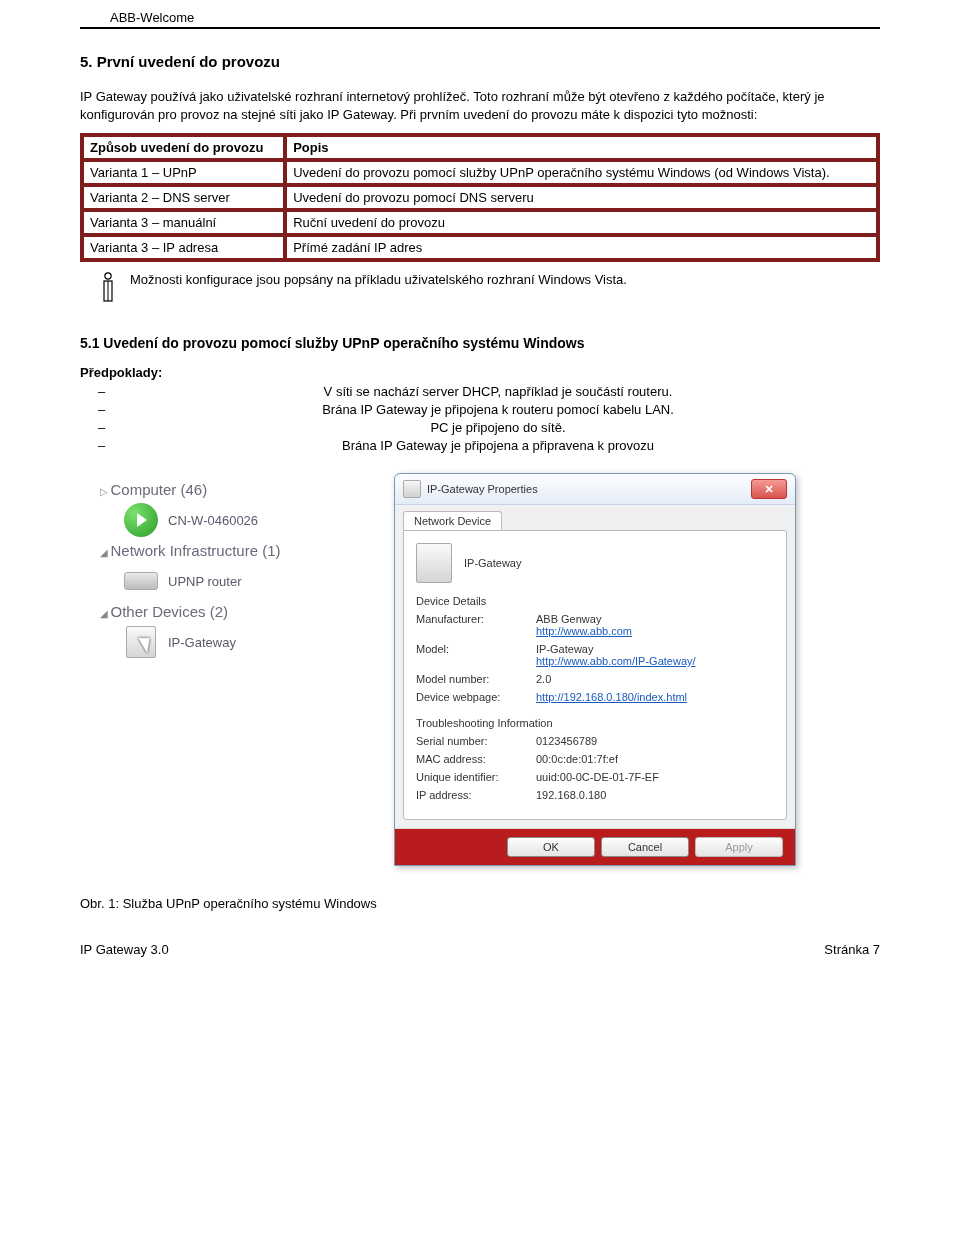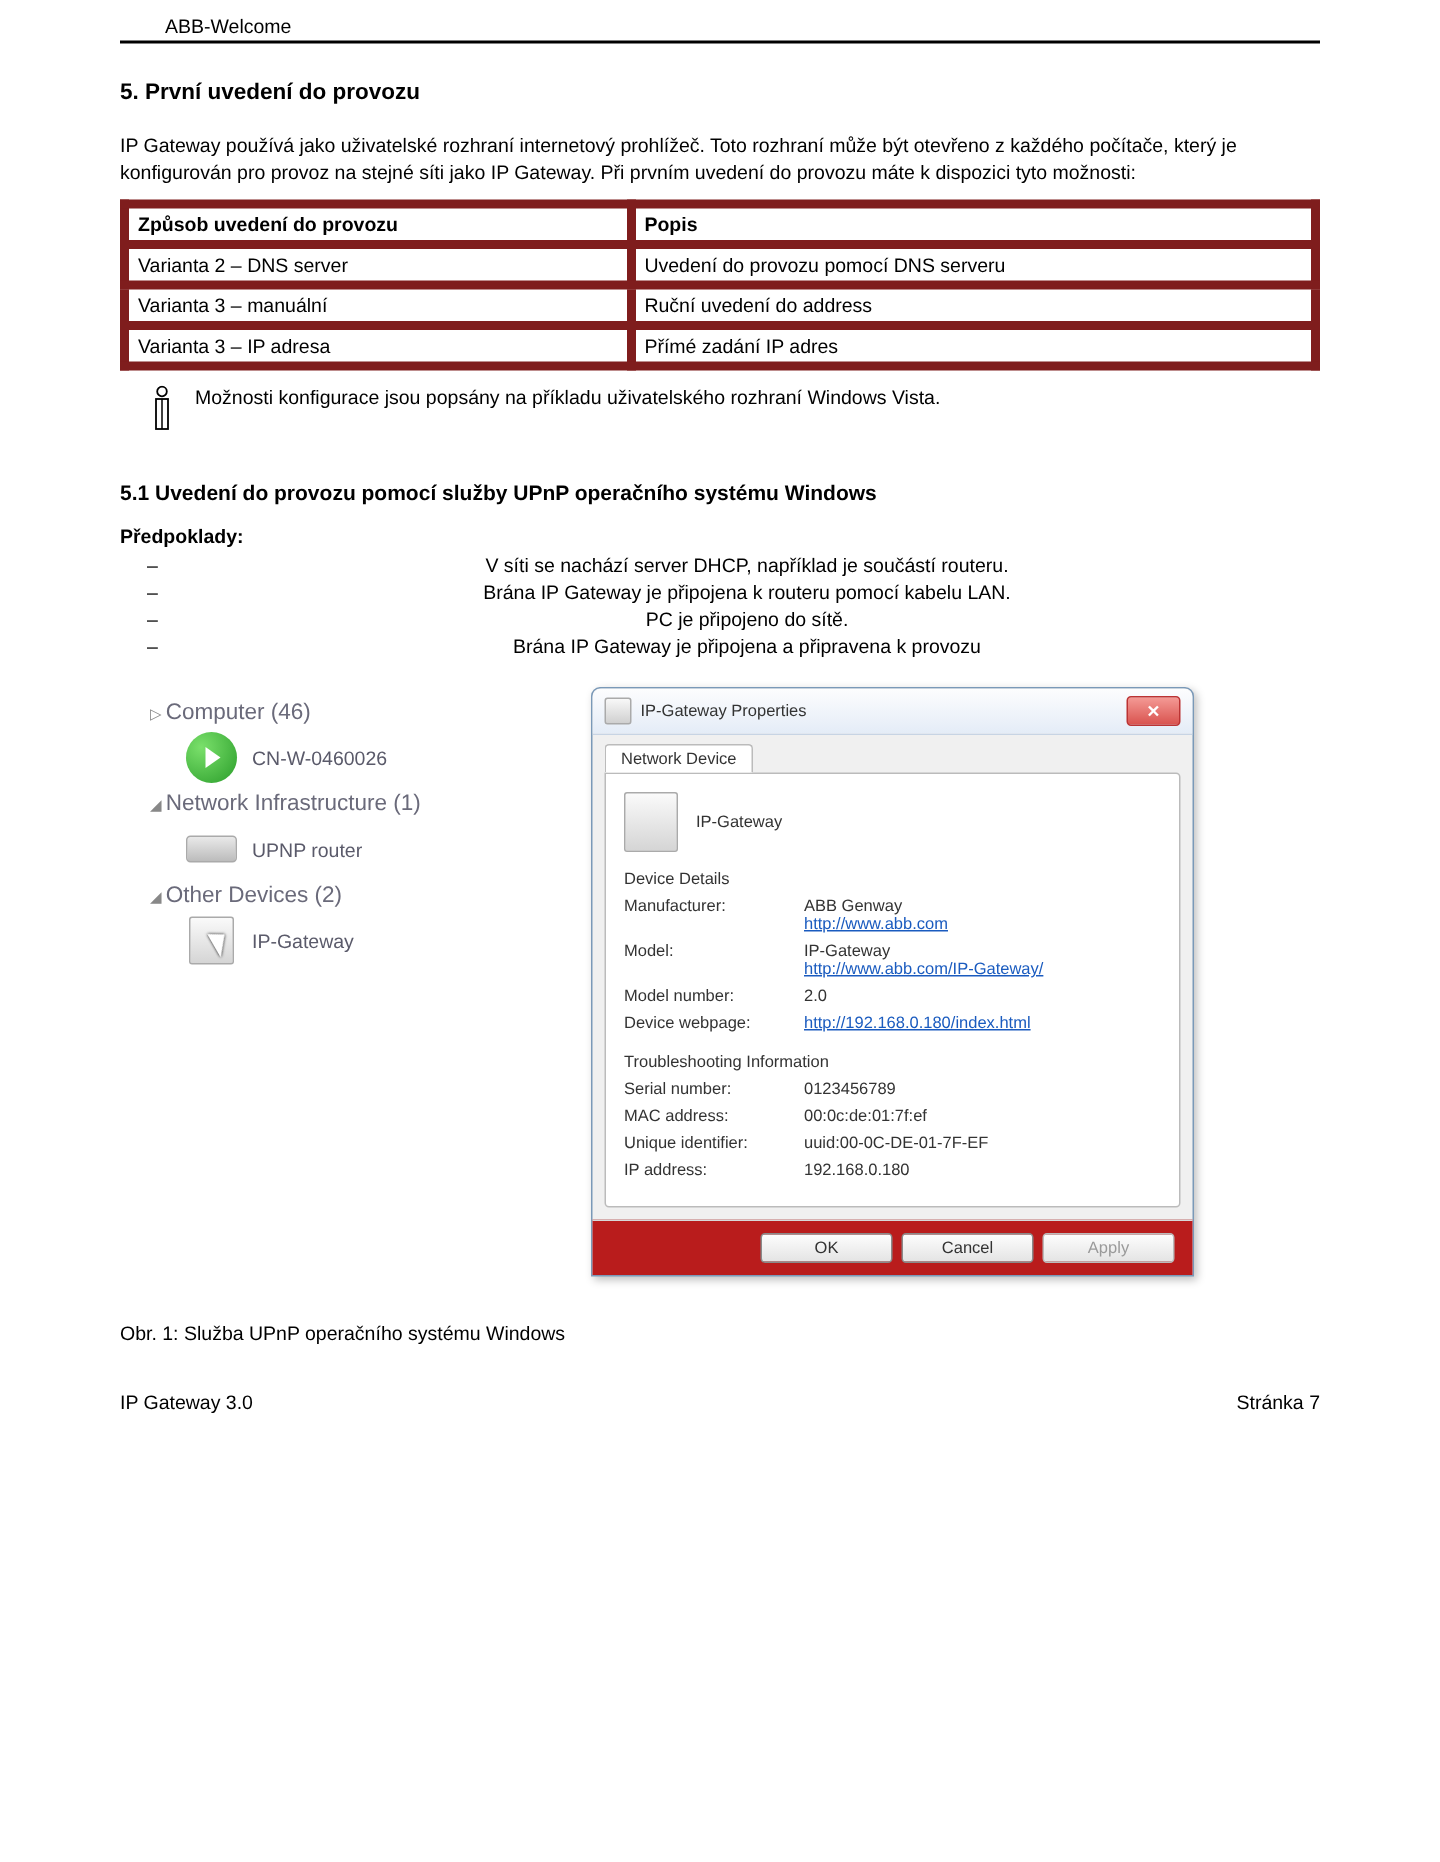--- a/index.html
+++ b/index.html
@@ -24,21 +24,21 @@
     margin: 24px 0 18px 0;
   }
   p { margin: 0 0 10px 0; line-height: 1.35; }
   table.options {
     border-collapse: collapse;
     width: 100%;
     font-size: 13px;
     margin-bottom: 10px;
   }
   table.options th, table.options td {
-    border: 6px solid #7f1d1d;
+    border: 4px solid #7f1d1d;
     padding: 3px 6px;
     text-align: left;
     vertical-align: top;
   }
   table.options th { font-weight: bold; background: #fff; }
   .note-row { display: flex; align-items: flex-start; gap: 12px; margin: 10px 0 26px 18px; }
   .note-icon {
     width: 20px;
     flex: 0 0 auto;
   }
@@ -156,26 +156,30 @@
 
 <p>IP Gateway používá jako uživatelské rozhraní internetový prohlížeč. Toto rozhraní může být otevřeno z každého počítače, který je konfigurován pro provoz na stejné síti jako IP Gateway. Při prvním uvedení do provozu máte k dispozici tyto možnosti:</p>
 
 <table class="options">
   <tbody>
       <tr>
     <th>Způsob uvedení do provozu</th>
     <th>Popis</th>
   </tr>
   <tr>
+    <td>Varianta 1 – UPnP</td>
+    <td>Uvedení do provozu pomocí služby UPnP operačního systému Windows (od Windows Vista).</td>
+  </tr>
+  <tr>
     <td>Varianta 2 – DNS server</td>
     <td>Uvedení do provozu pomocí DNS serveru</td>
   </tr>
   <tr>
     <td>Varianta 3 – manuální</td>
-    <td>Ruční uvedení do address</td>
+    <td>Ruční uvedení do provozu</td>
   </tr>
   <tr>
     <td>Varianta 3 – IP adresa</td>
     <td>Přímé zadání IP adres</td>
   </tr>
 </tbody>
   </table>
 
 <div class="note-row">
   <div class="note-icon">

